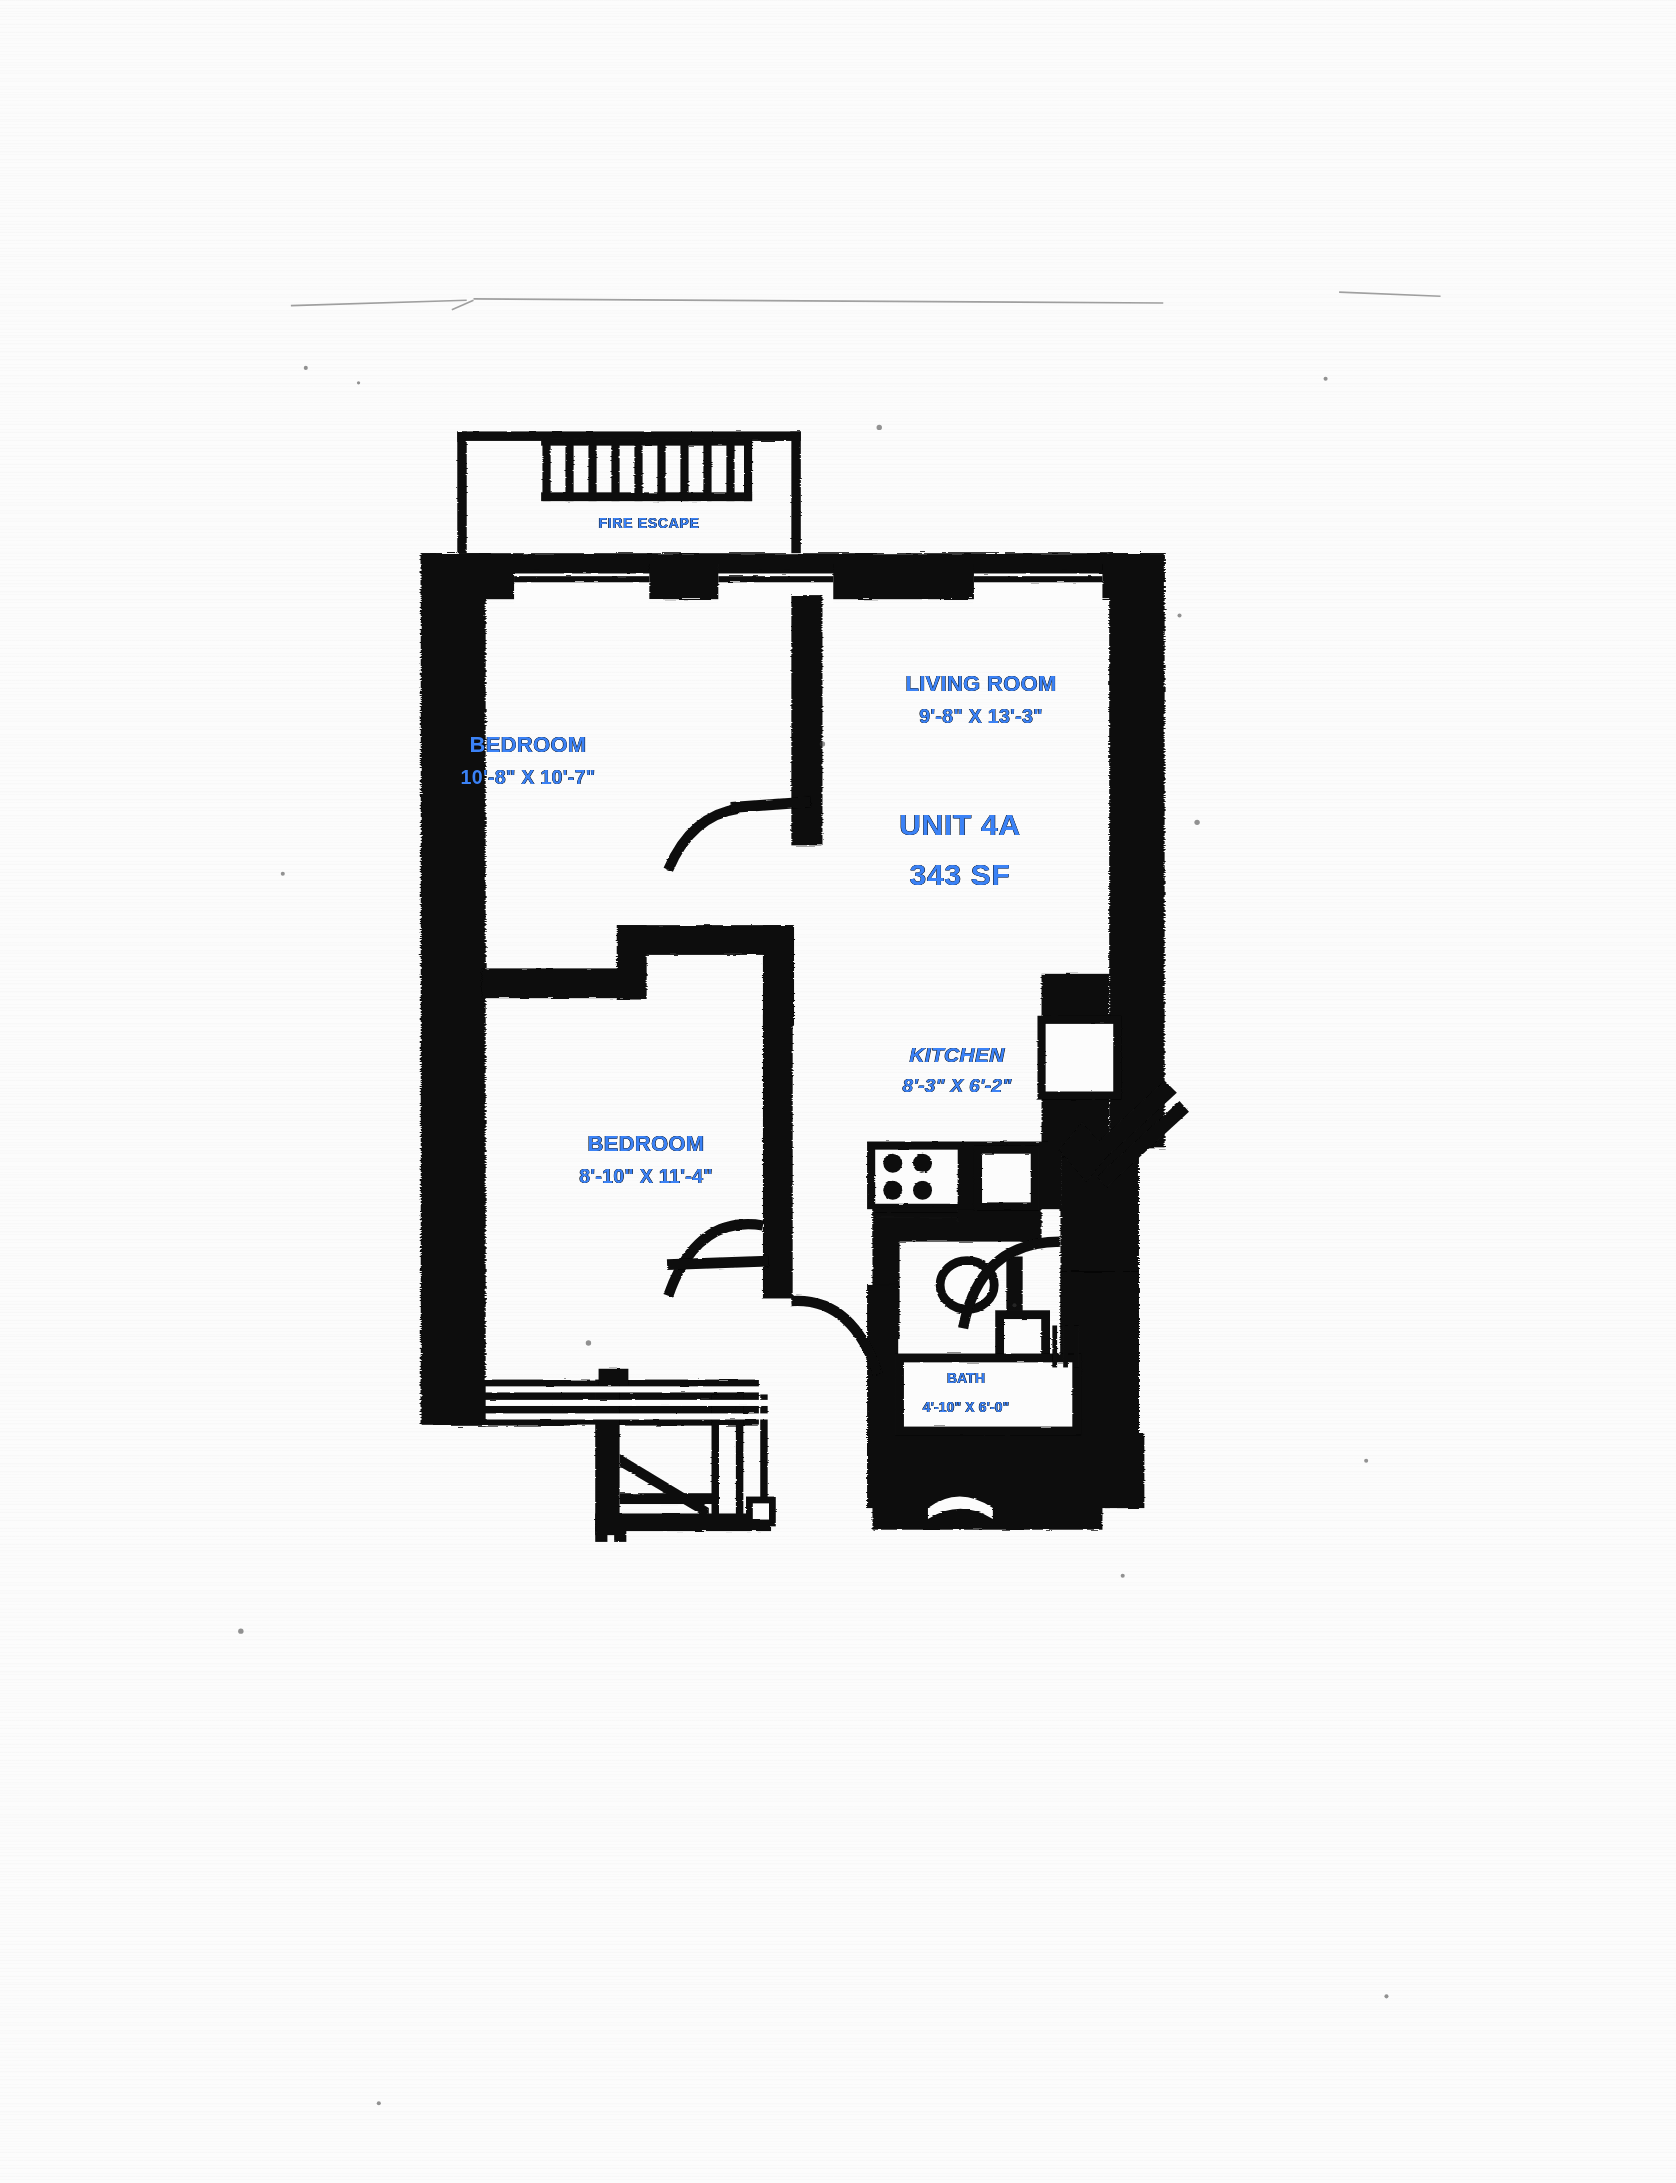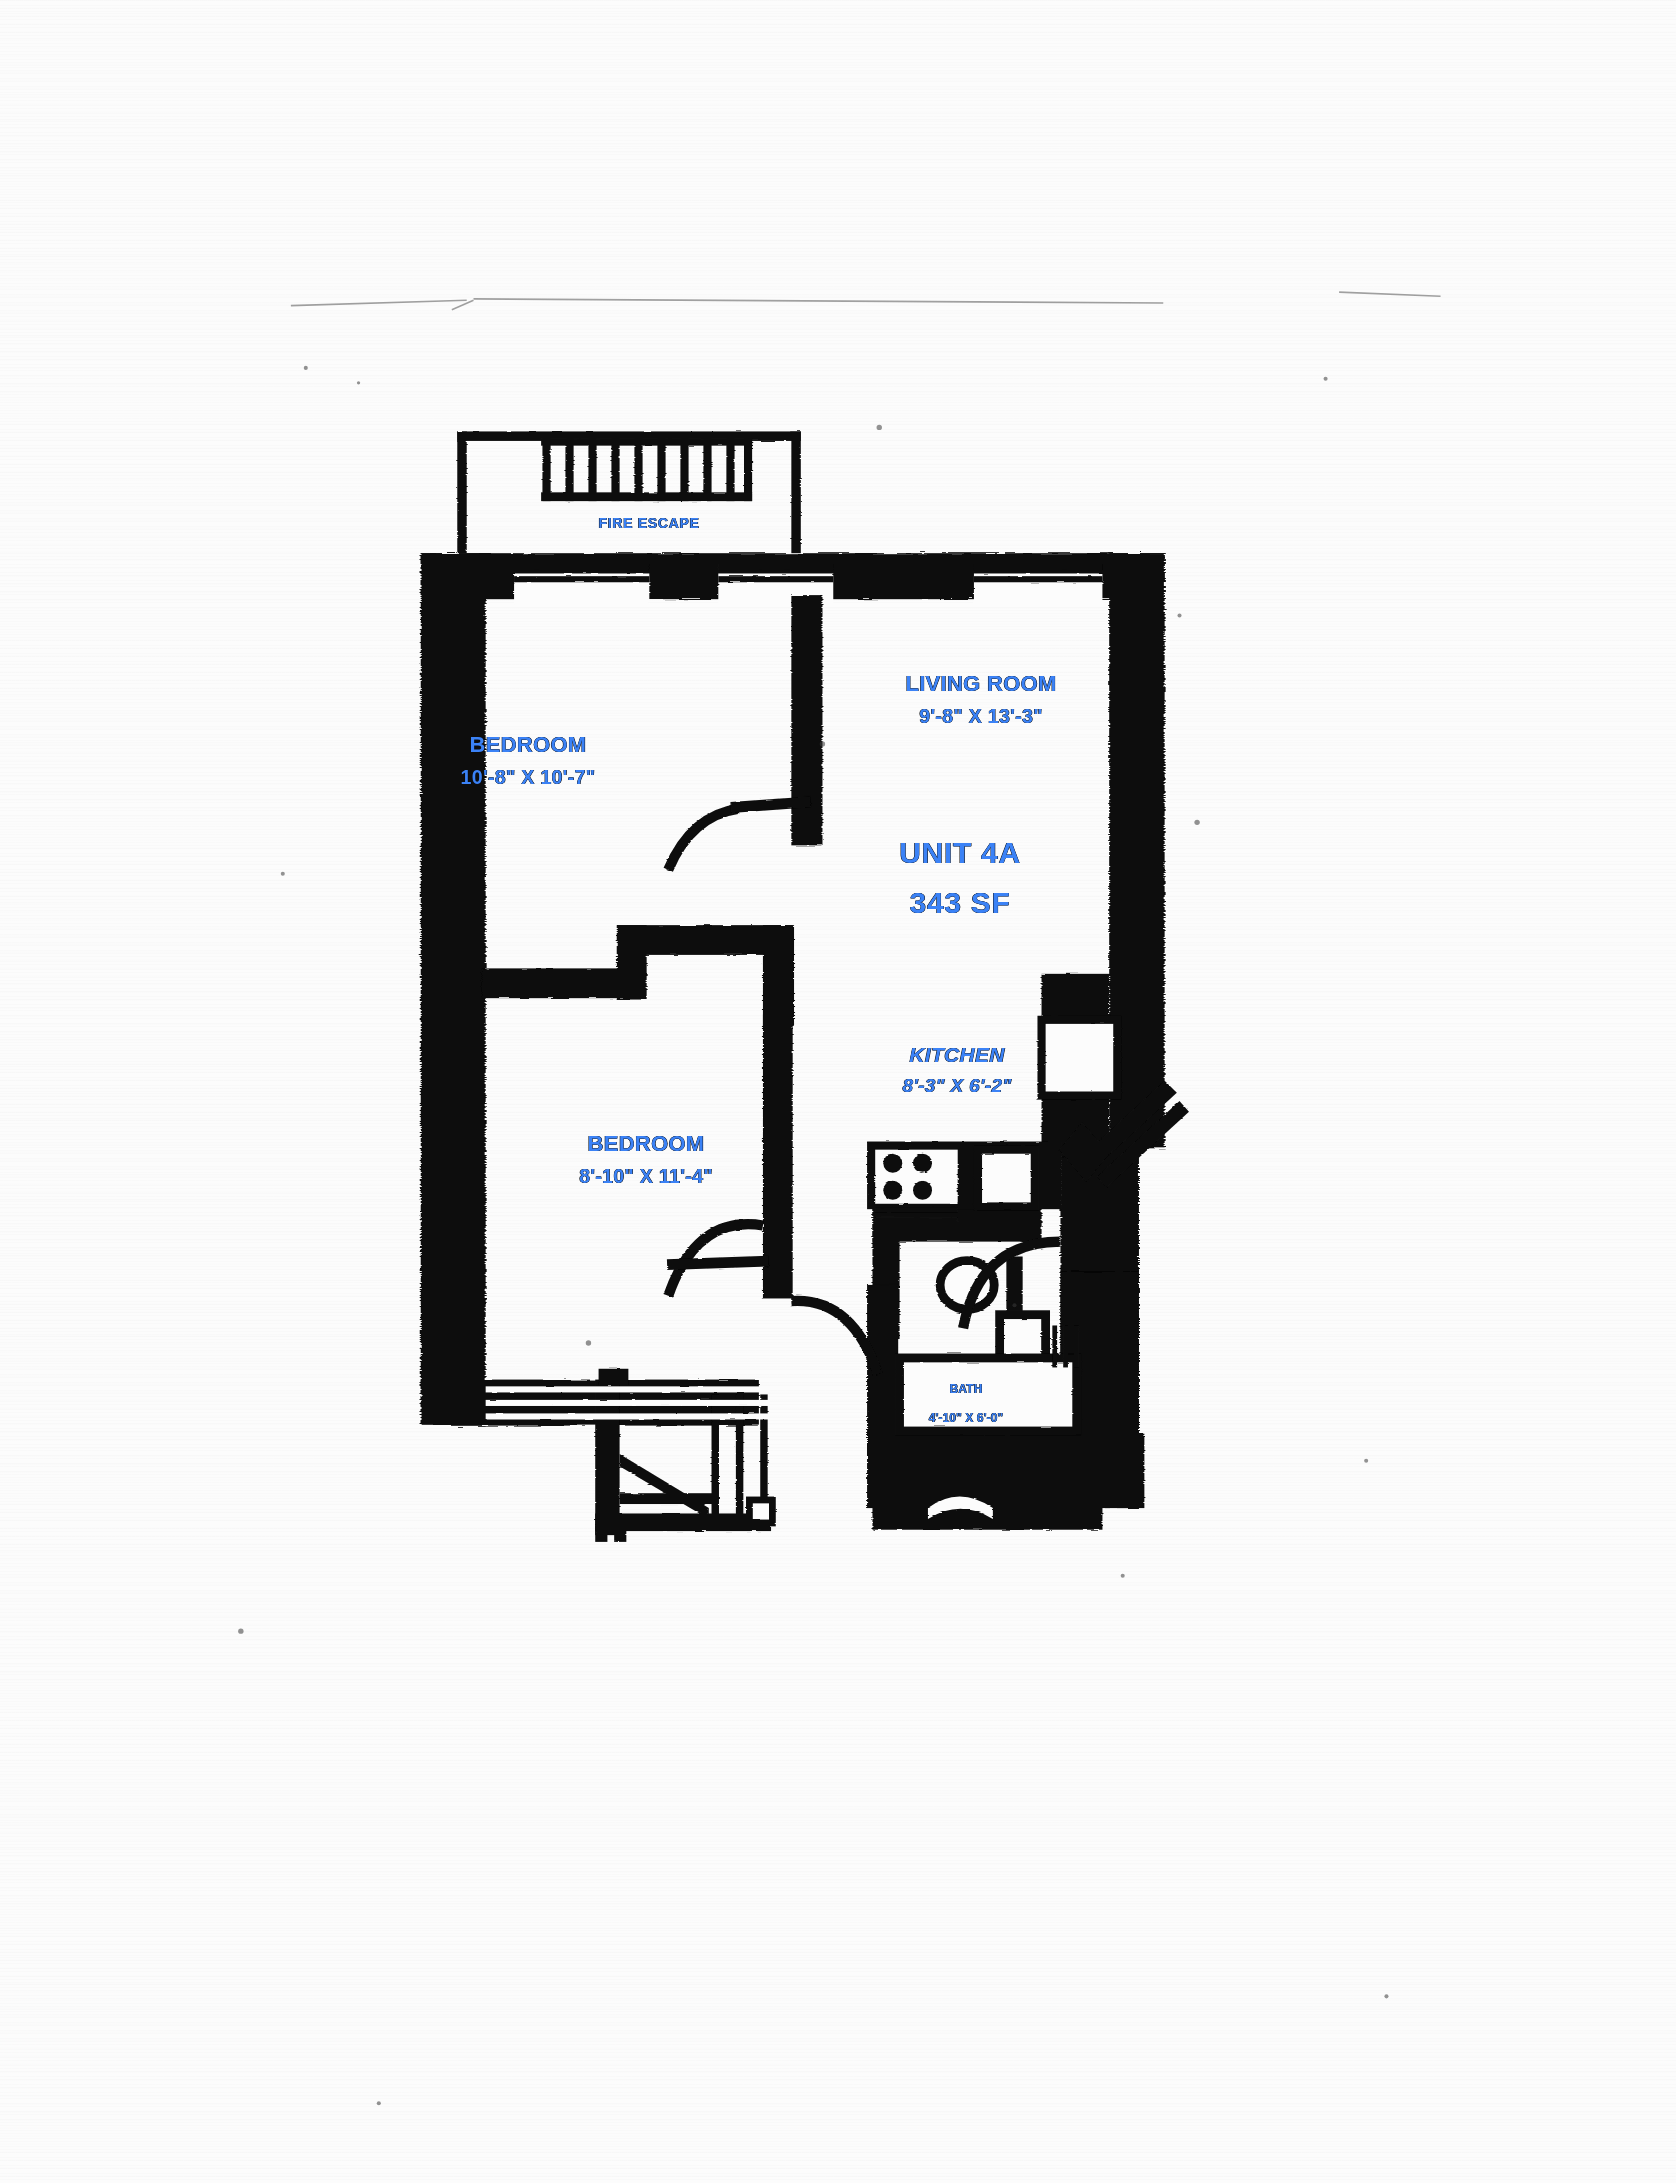--- a/index.html
+++ b/index.html
@@ -33,23 +33,23 @@
     font-weight:bold;
     letter-spacing:0.3px;
     white-space:nowrap;
     text-align:right;
     transform:translateX(-50%);
     font-family:"Liberation Sans", sans-serif;
     text-shadow:0.4px 0 0 #0a0a0a, -0.4px 0 0 #0a0a0a, 0 0.3px 0 #0a0a0a;
   }
   .lbl.room{font-size:22px;}
   .lbl.dim{font-size:19.6px;}
-  .lbl.unit{font-size:30px;letter-spacing:0.7px;margin-top:28px;}
+  .lbl.unit{font-size:30px;letter-spacing:0.7px;}
   .lbl.tiny{font-size:13px;letter-spacing:0.3px;font-style:italic;}
-  .lbl.tinier{font-size:12px;letter-spacing:0.1px;margin-top:12px;}
+  .lbl.tinier{font-size:14px;letter-spacing:0.1px;}
   .lbl.fe{font-size:14px;letter-spacing:0.7px;}
 </style>
 </head>
 <body>
 
 <div id="page"></div>
 
 <svg id="plan" viewBox="0 0 2478 3228">
   <defs>
 

